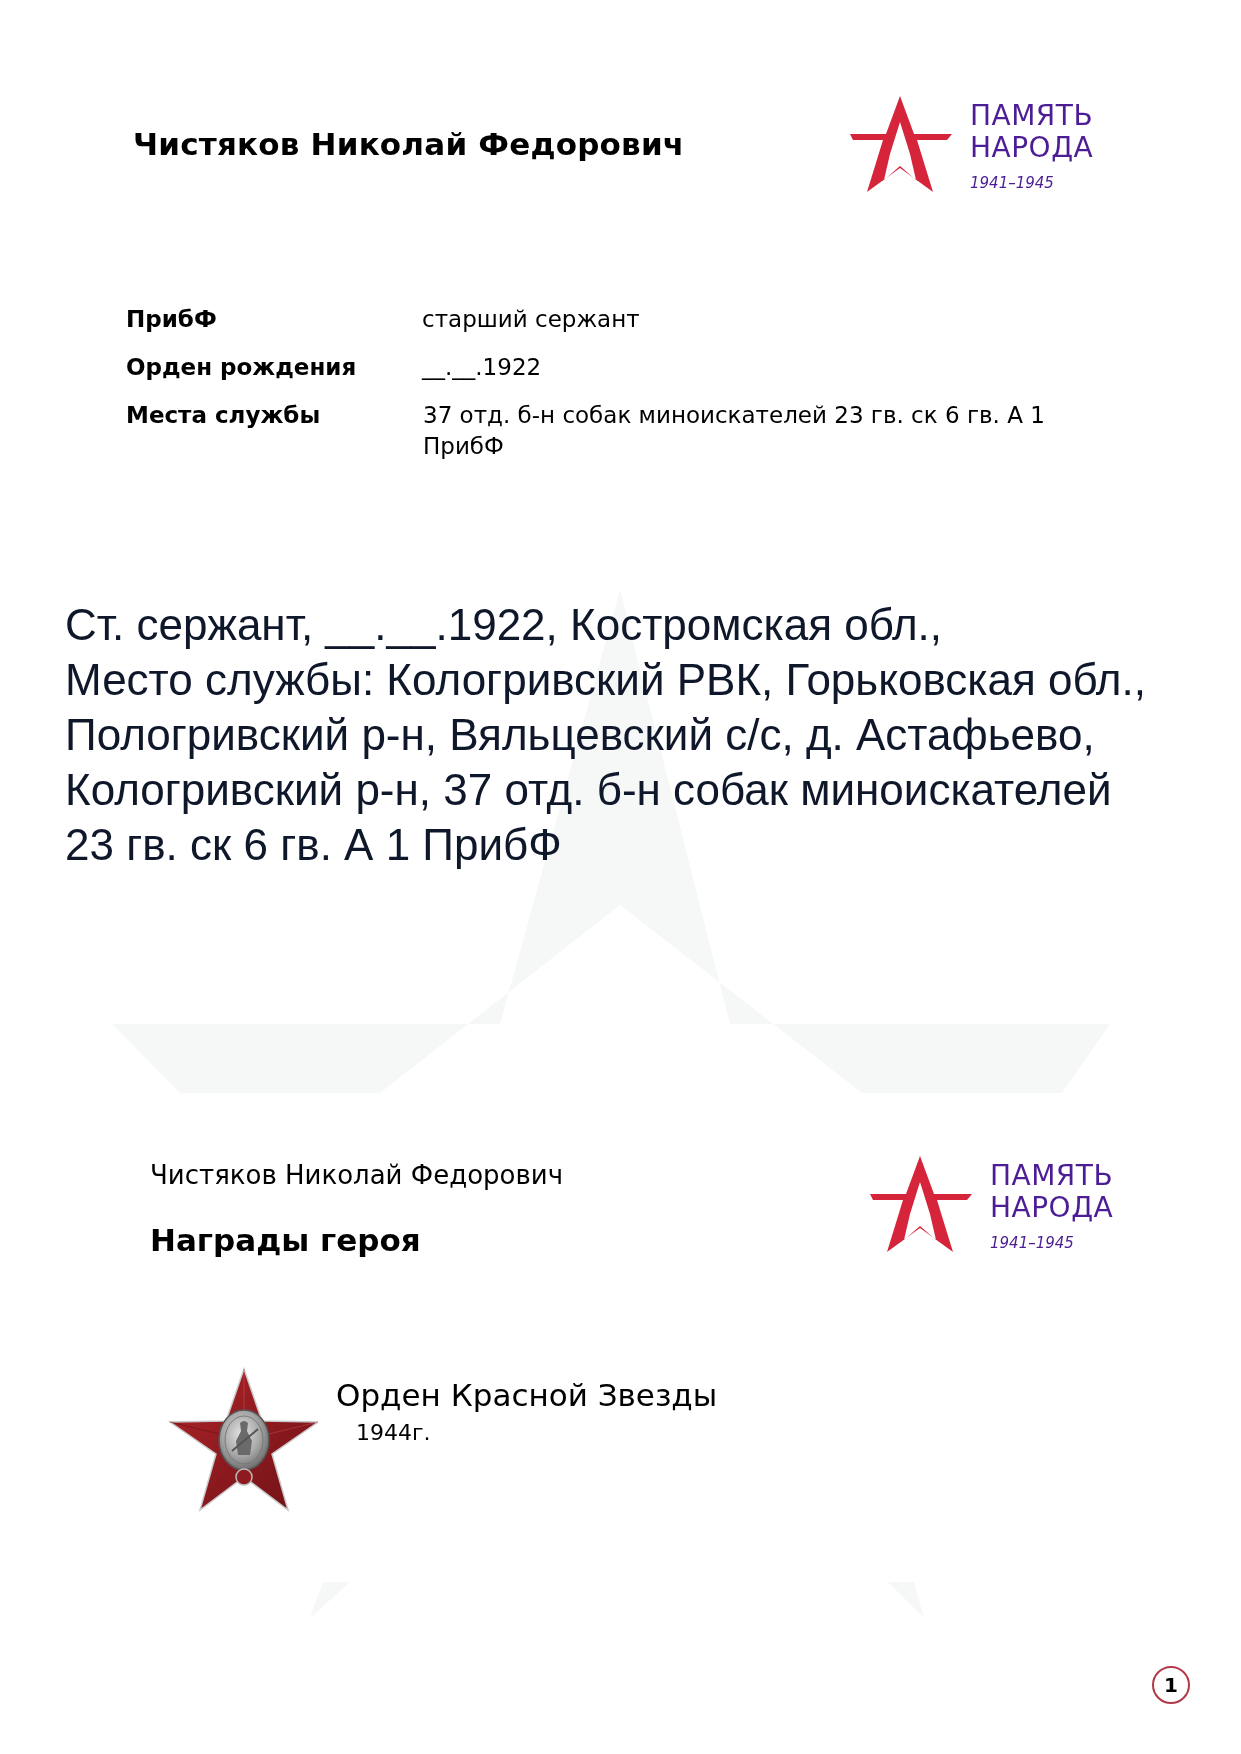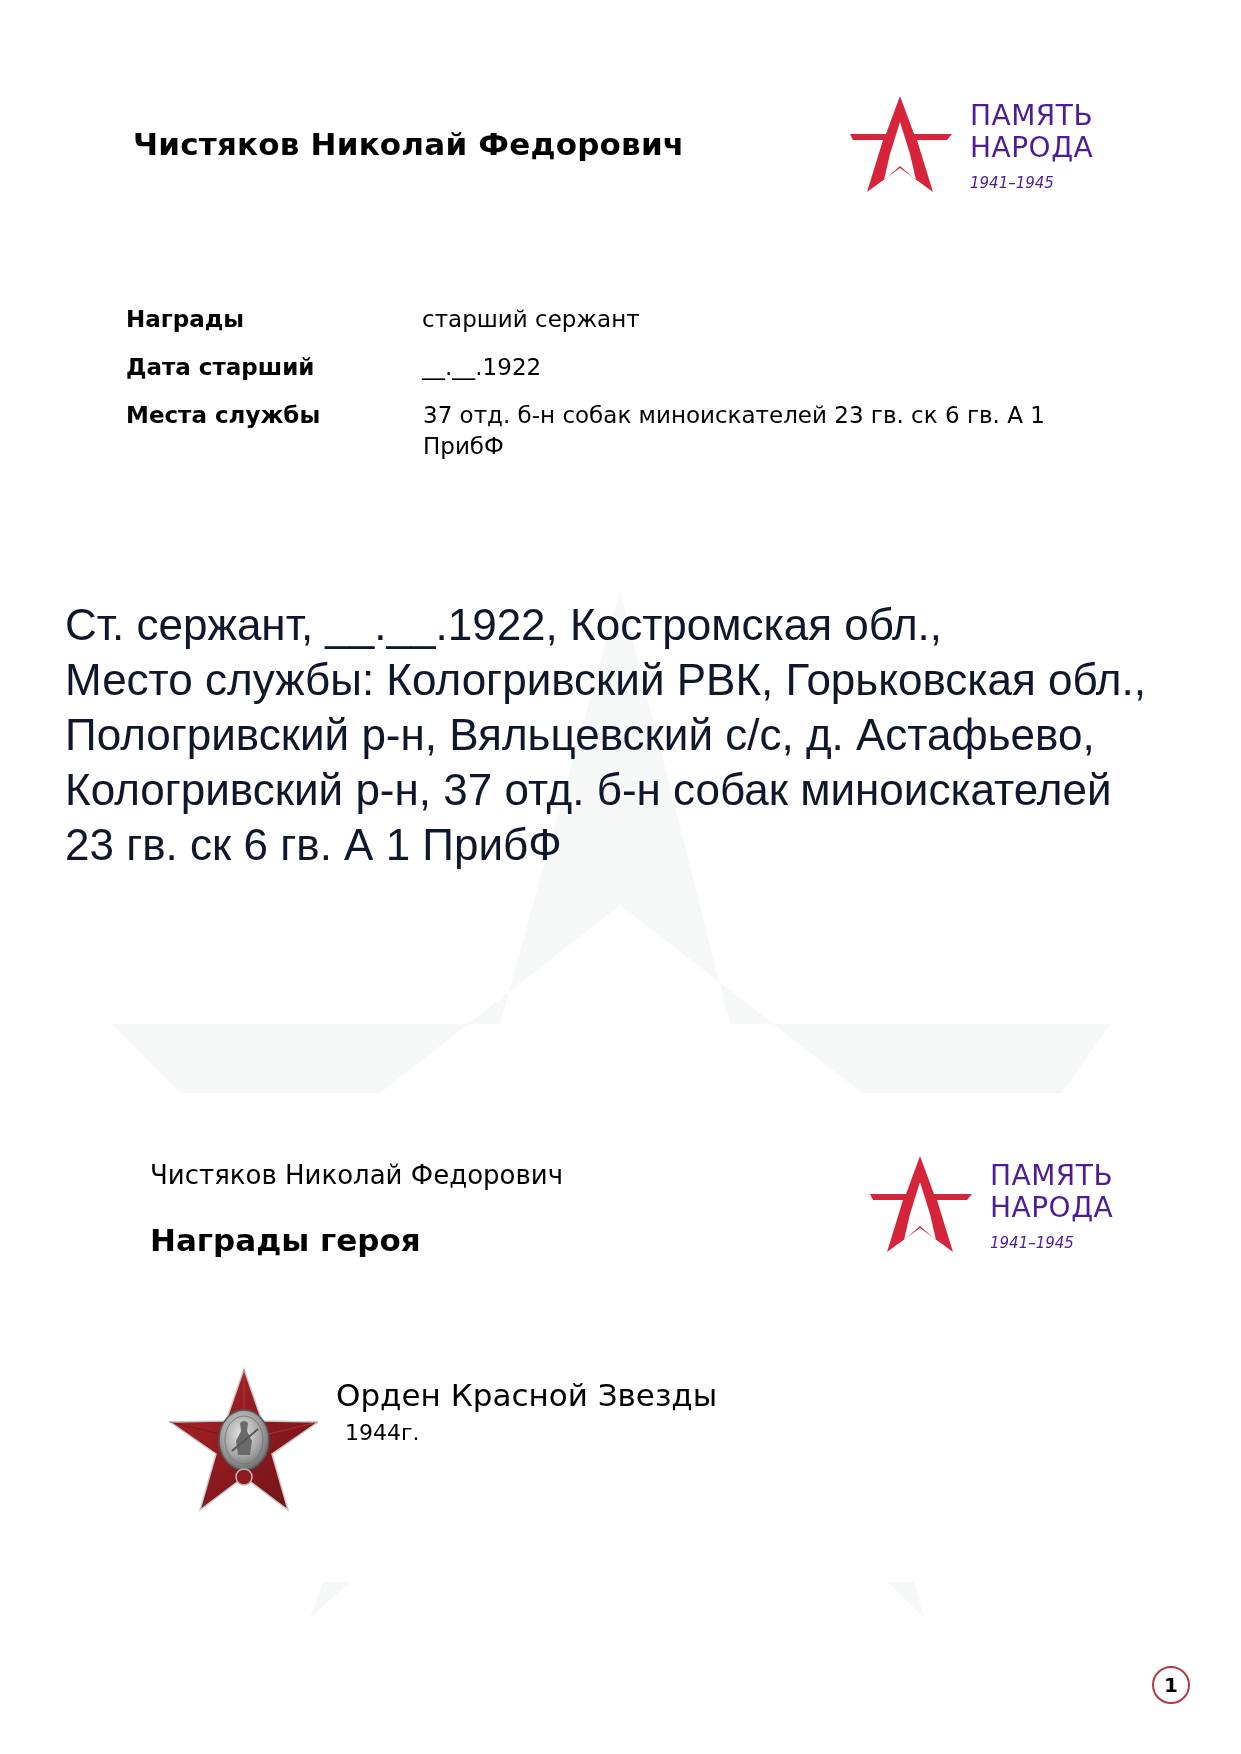--- a/index.html
+++ b/index.html
@@ -31,21 +31,21 @@
     .bio {
       left: 65px; top: 597px; width: 1120px;
       font-family: Liberation Sans, sans-serif;
       font-size: 44px; line-height: 55px; color: #0f172a;
     }
 
     .p2-name { left: 150px; top: 1160px; font-size: 26px; white-space: nowrap; }
     .p2-title { left: 150px; top: 1222px; font-size: 31px; font-weight: bold; white-space: nowrap; }
 
     .award-name { left: 336px; top: 1377px; font-size: 31px; white-space: nowrap; }
-    .award-year { left: 345px; top: 1420px; font-size: 22px; white-space: nowrap; }
+    .award-year { left: 356px; top: 1420px; font-size: 22px; white-space: nowrap; }
 
     .page-num {
       left: 1152px; top: 1666px; width: 38px; height: 38px; border-radius: 50%;
       border: 2px solid #b23a48; box-sizing: border-box;
       display: flex; align-items: center; justify-content: center;
       font-weight: bold; font-size: 20px; color: #000;
     }
   </style>
 </head>
 <body>
@@ -67,24 +67,24 @@
       <path fill="#d6253a" fill-rule="evenodd" d="M50,2 L64,40 L102,40 L97,46 L67,46 L83,98 L50,74 L17,98 L33,46 L3,46 L0,40 L36,40 Z
            M50,28 L40,60 L34,86 L50,72 L66,86 L60,60 Z"></path>
     </svg>
     <div class="brand">
       <span class="l1">ПАМЯТЬ</span>
       <span class="l2">НАРОДА</span>
       <span class="l3">1941–1945</span>
     </div>
   </div>
 
-  <div class="abs field-label" style="left:126px; top:306px;">Награды</div>
+  <div class="abs field-label" style="left:126px; top:306px;">ПрибФ</div>
   <div class="abs field-value" style="left:422px; top:304px;">старший сержант</div>
 
-  <div class="abs field-label" style="left:126px; top:354px;">Дата старший</div>
+  <div class="abs field-label" style="left:126px; top:354px;">Орден рождения</div>
   <div class="abs field-value" style="left:422px; top:352px;">__.__.1922</div>
 
   <div class="abs field-label" style="left:126px; top:402px;">Места службы</div>
   <div class="abs field-value" style="left:423px; top:400px;">37 отд. б-н собак миноискателей 23 гв. ск 6 гв. А 1 ПрибФ</div>
 
   <div class="abs bio">
     <div>Ст. сержант, __.__.1922, Костромская обл.,</div>
     <div>Место службы: Кологривский РВК, Горьковская обл.,</div>
     <div>Пологривский р-н, Вяльцевский с/с, д. Астафьево,</div>
     <div>Кологривский р-н, 37 отд. б-н собак миноискателей</div>

